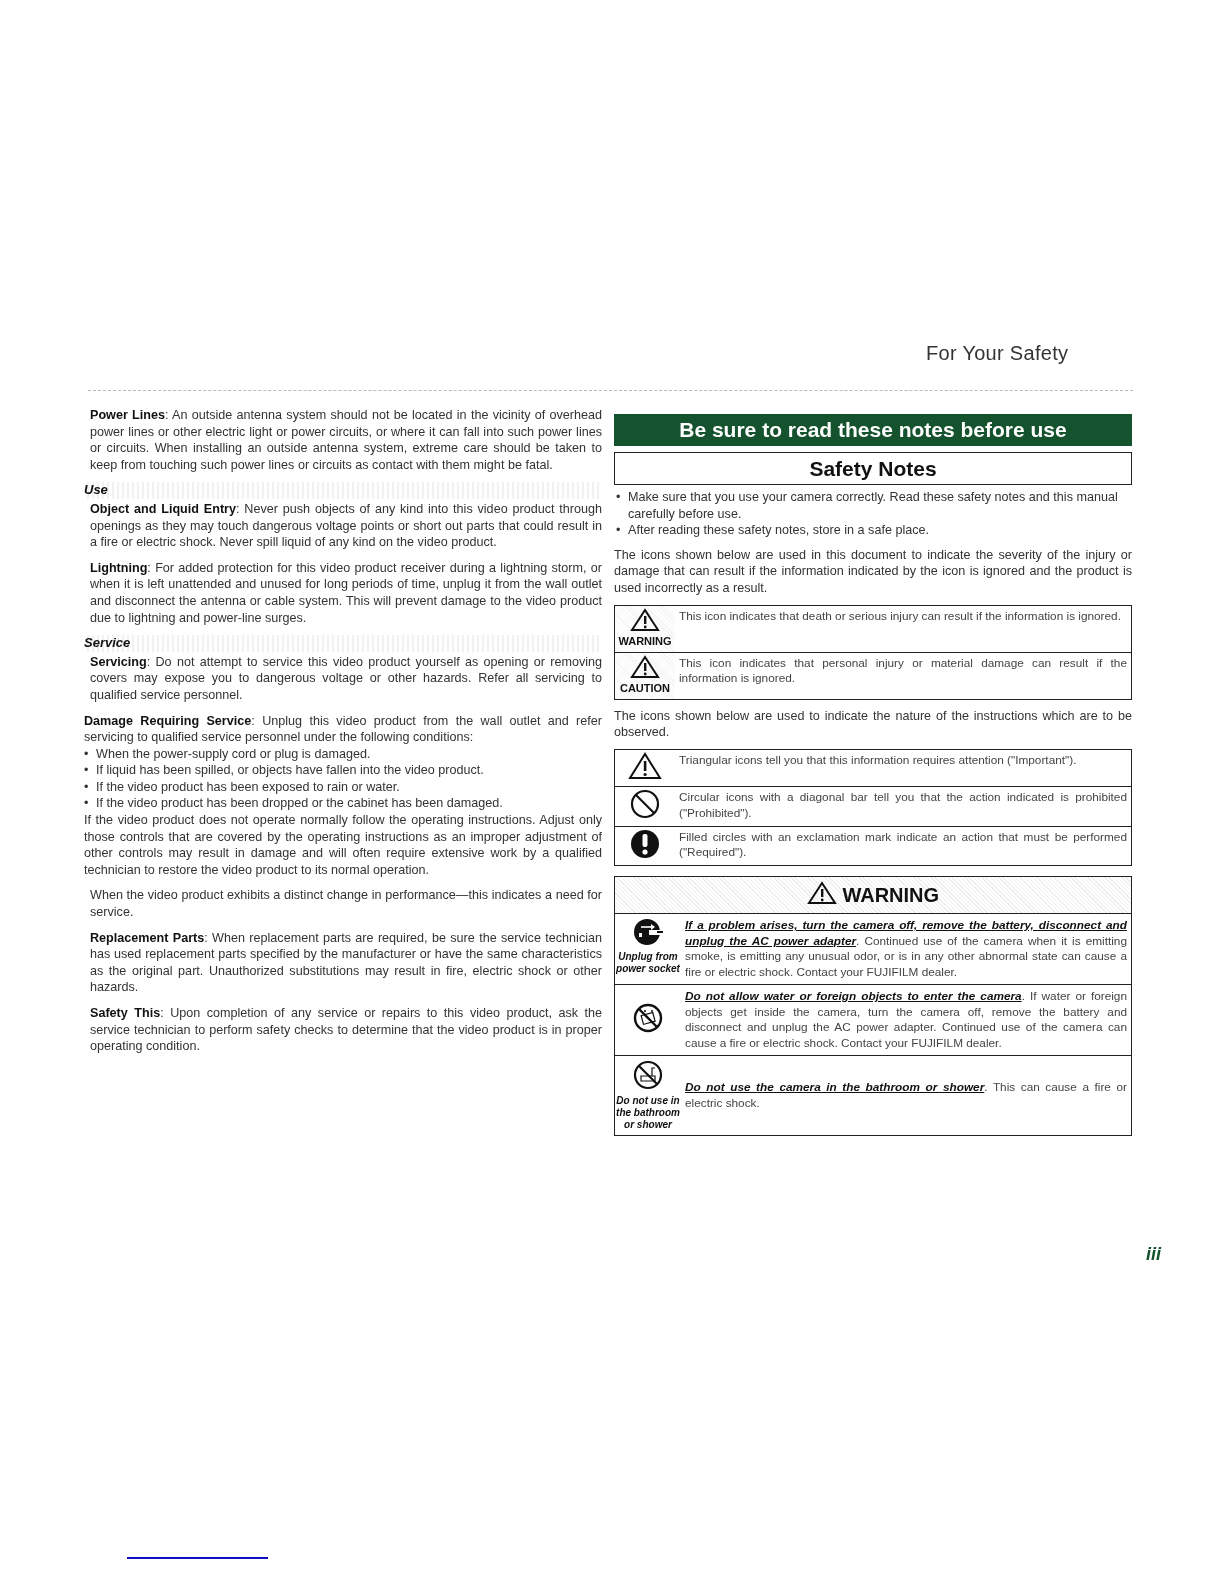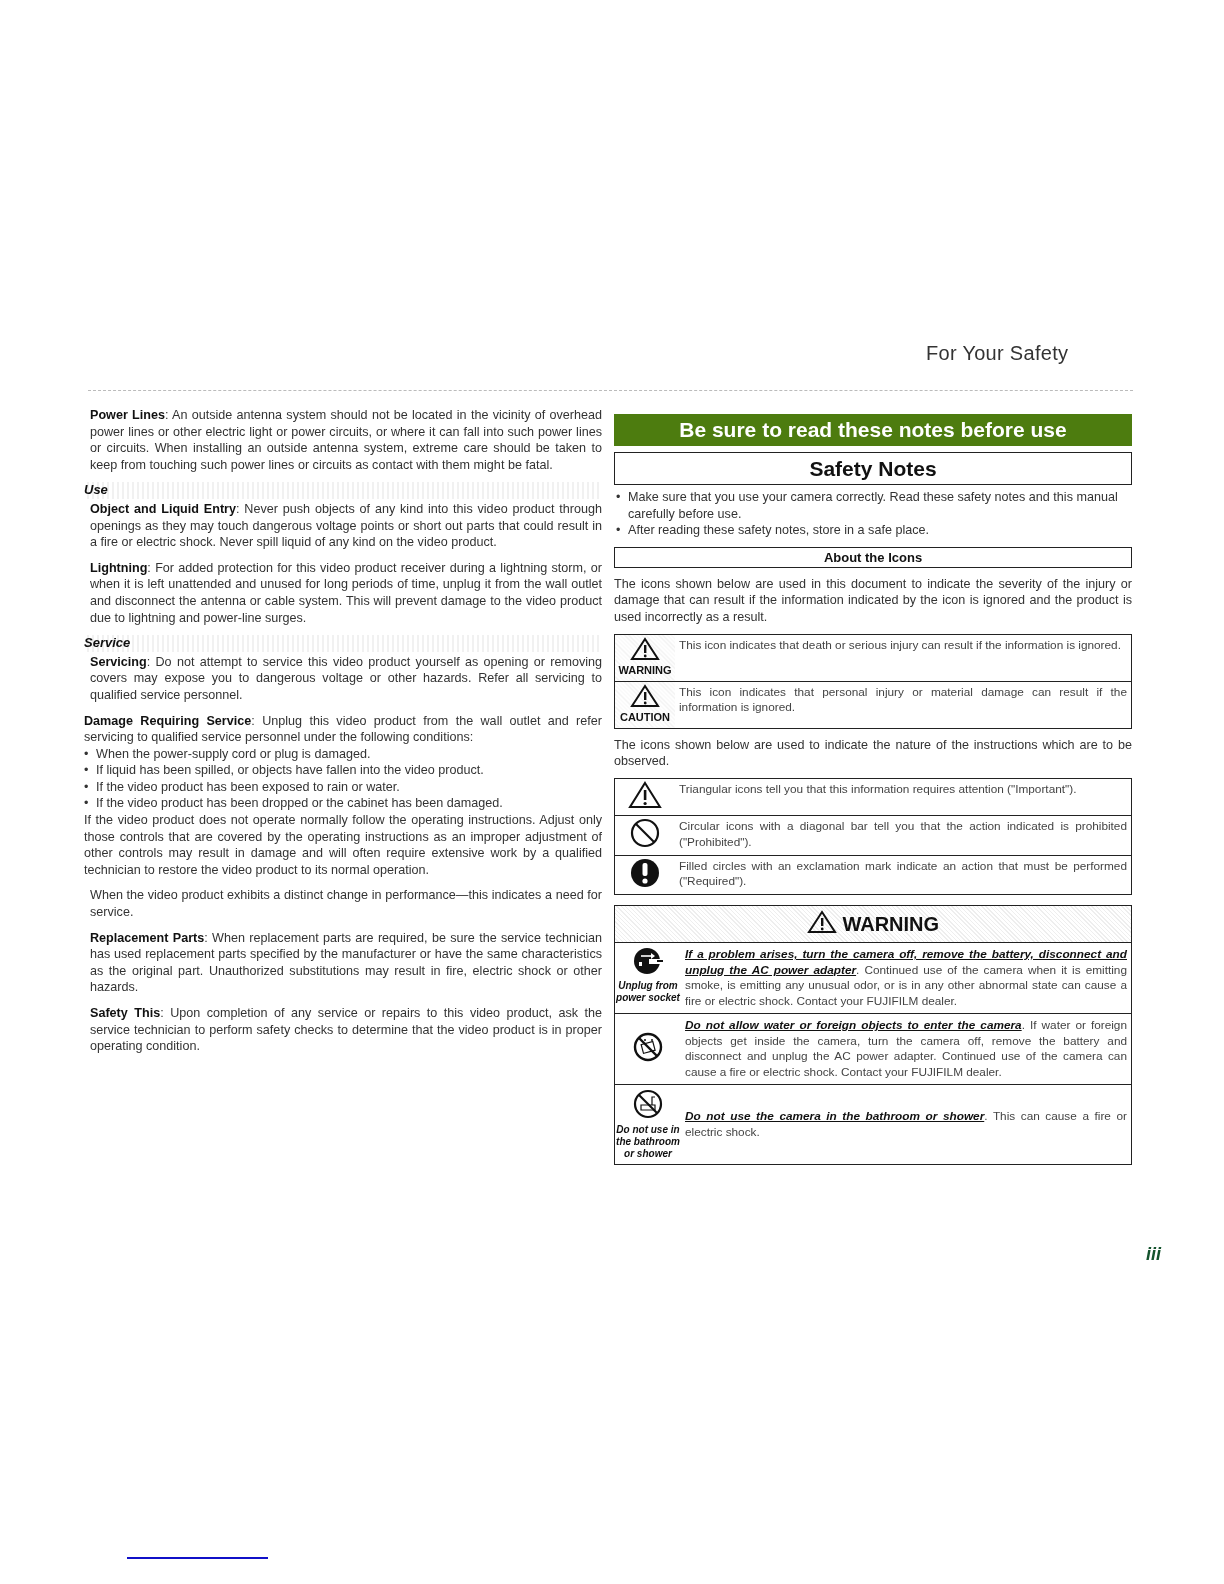--- a/index.html
+++ b/index.html
@@ -12,21 +12,21 @@
   .col-left p { margin:0 0 9px 6px; text-align:justify; }
   .col-left .lbl { font-weight:bold; color:#111; font-family:"Liberation Sans", sans-serif; }
   .sec-head { font-weight:bold; font-style:italic; color:#111; font-size:13px; margin:4px 0 2px 0;
               background:repeating-linear-gradient(90deg,#fff 0 3px,#f1f1f1 3px 5px); }
   .col-left ul { list-style:none; margin:0; padding:0; }
   .col-left li { padding-left:12px; position:relative; }
   .col-left li:before { content:"•"; position:absolute; left:0; }
   .col-left .after-list { margin-bottom:9px; }
 
   .col-right { position:absolute; left:614px; top:414px; width:518px; font-size:12.6px; line-height:16.6px; color:#333; }
-  .banner { background:#4d7c0f; color:#fff; text-align:center; font-weight:bold; font-size:21px; height:32px; line-height:32px; }
+  .banner { background:#14532d; color:#fff; text-align:center; font-weight:bold; font-size:21px; height:32px; line-height:32px; }
   .boxed-title { border:1.5px solid #222; text-align:center; font-weight:bold; font-size:21px; height:31px; line-height:31px; margin-top:6px; color:#111; }
   .bullets { list-style:none; margin:4px 0 0 0; padding:0; }
   .bullets li { padding-left:14px; position:relative; }
   .bullets li:before { content:"•"; position:absolute; left:2px; }
   .small-title { border:1.5px solid #222; text-align:center; font-weight:bold; font-size:13px; height:19px; line-height:19px; margin-top:8px; color:#111; }
   .para { margin:8px 0 8px 0; text-align:justify; }
   table.icons { width:100%; border-collapse:collapse; border:1.5px solid #222; }
   table.icons td { border-top:1.5px solid #222; vertical-align:top; padding:3px 4px; font-size:11.8px; line-height:15.5px; color:#444; }
   table.icons td.ic { width:60px; text-align:center; padding:2px 0; background:repeating-linear-gradient(45deg,#fff 0 2px,#f2f2f2 2px 3px); }
   table.icons td.txt { text-align:justify; }
@@ -71,21 +71,20 @@
   <p><span class="lbl">Safety This</span><span>: Upon completion of any service or repairs to this video product, ask the service technician to perform safety checks to determine that the video product is in proper operating condition.</span></p>
 </div>
 
 <div class="col-right">
   <div class="banner">Be sure to read these notes before use</div>
   <div class="boxed-title">Safety Notes</div>
   <ul class="bullets">
     <li>Make sure that you use your camera correctly. Read these safety notes and this manual carefully before use.</li>
     <li>After reading these safety notes, store in a safe place.</li>
   </ul>
-  <div class="small-title">About the Icons</div>
   <div class="para">The icons shown below are used in this document to indicate the severity of the injury or damage that can result if the information indicated by the icon is ignored and the product is used incorrectly as a result.</div>
 
   <table class="icons">
     <tbody>
         <tr>
       <td class="ic">
         <svg width="30" height="24" viewBox="0 0 30 24">
               <polygon points="15,2 28,22 2,22" fill="none" stroke="#111" stroke-width="2"></polygon>
               <rect x="14" y="8" width="2.4" height="8" fill="#111"></rect>
               <circle cx="15.2" cy="19" r="1.4" fill="#111"></circle>

